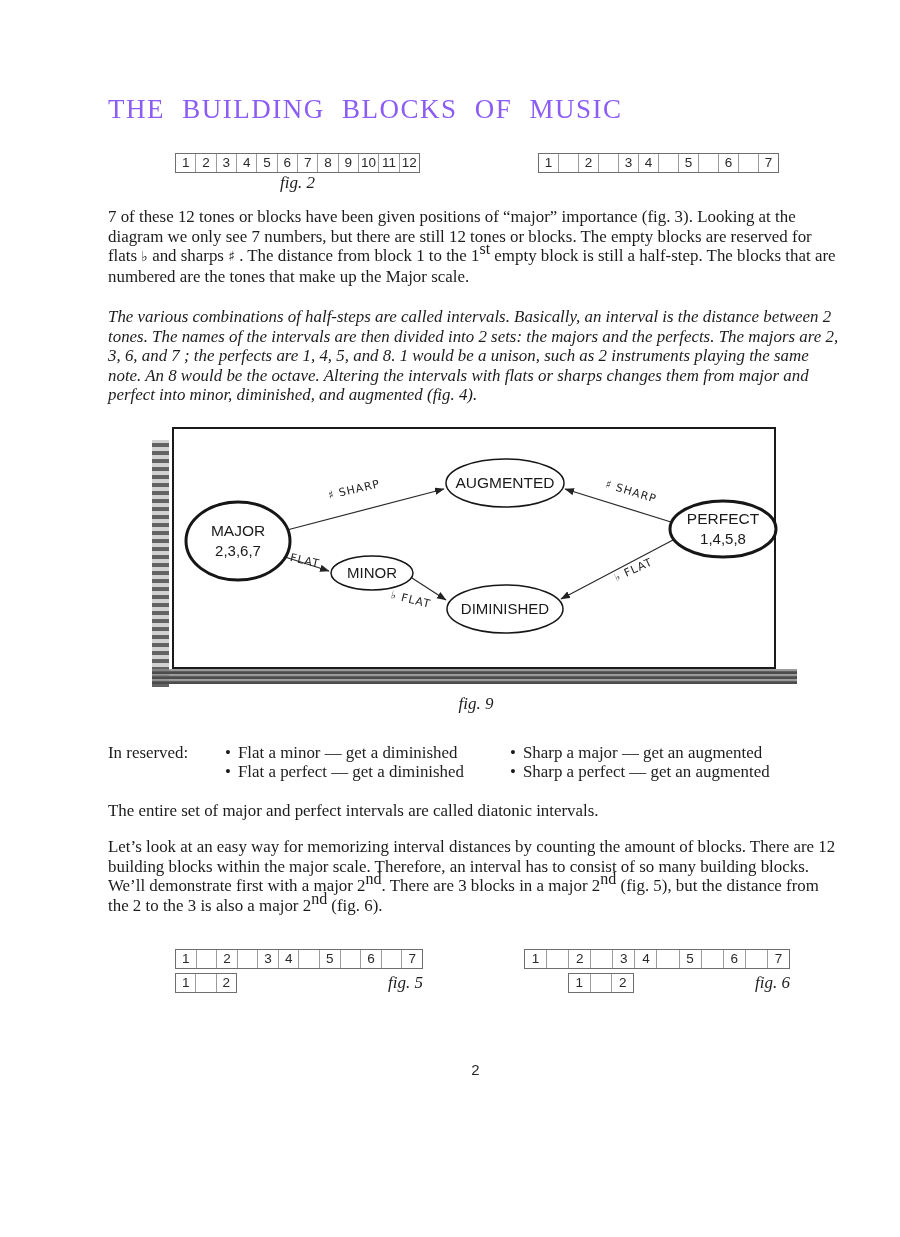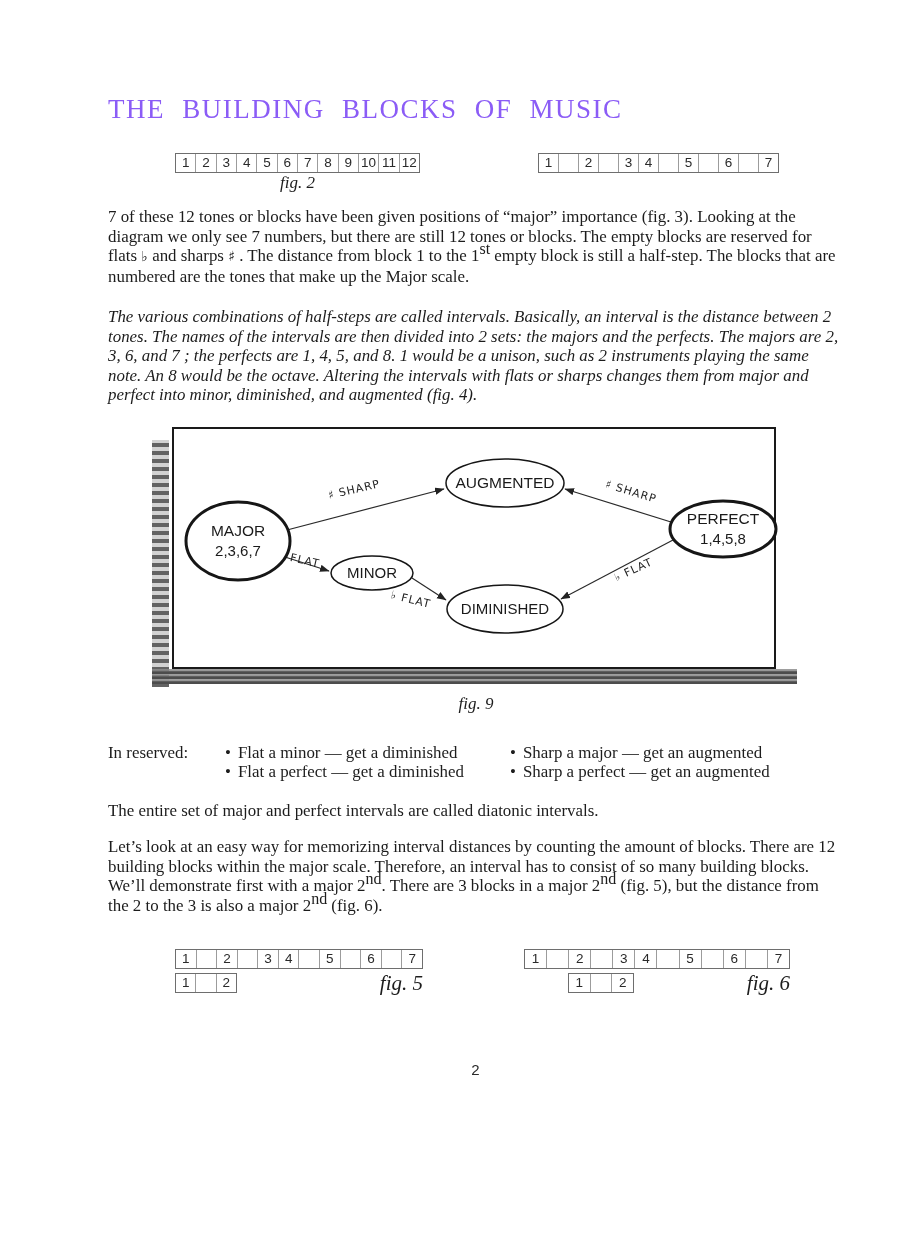--- a/index.html
+++ b/index.html
@@ -38,21 +38,21 @@
     border-right:1px solid #9c9c9c;
     overflow:hidden;
   }
   .strip .cell:last-child { border-right:none; }
   .figlabel {
     text-align:center; font-style:italic; font-size:17px;
     margin-top:0; color:#1c1c1c;
   }
   .figrow56 { display:flex; align-items:flex-start; margin-top:34px; }
   .row2 { display:flex; margin-top:4px; align-items:flex-end; }
-  .figlabel56 { margin-left:auto; font-style:italic; font-size:21px; line-height:20px; }
+  .figlabel56 { margin-left:auto; font-style:italic; font-size:17px; line-height:20px; }
 
   
   .fig4wrap { margin-top:22px; margin-left:44px; width:648px; }
   .fig4label { text-align:center; font-style:italic; font-size:17px; line-height:22px; }
 
   
   .essence { display:flex; margin-top:28px; font-size:16.9px; line-height:19.5px; }
   .ess-intro { width:117px; }
   .ess-left { width:285px; }
   .ess-item .bullet { margin-right:7px; }

